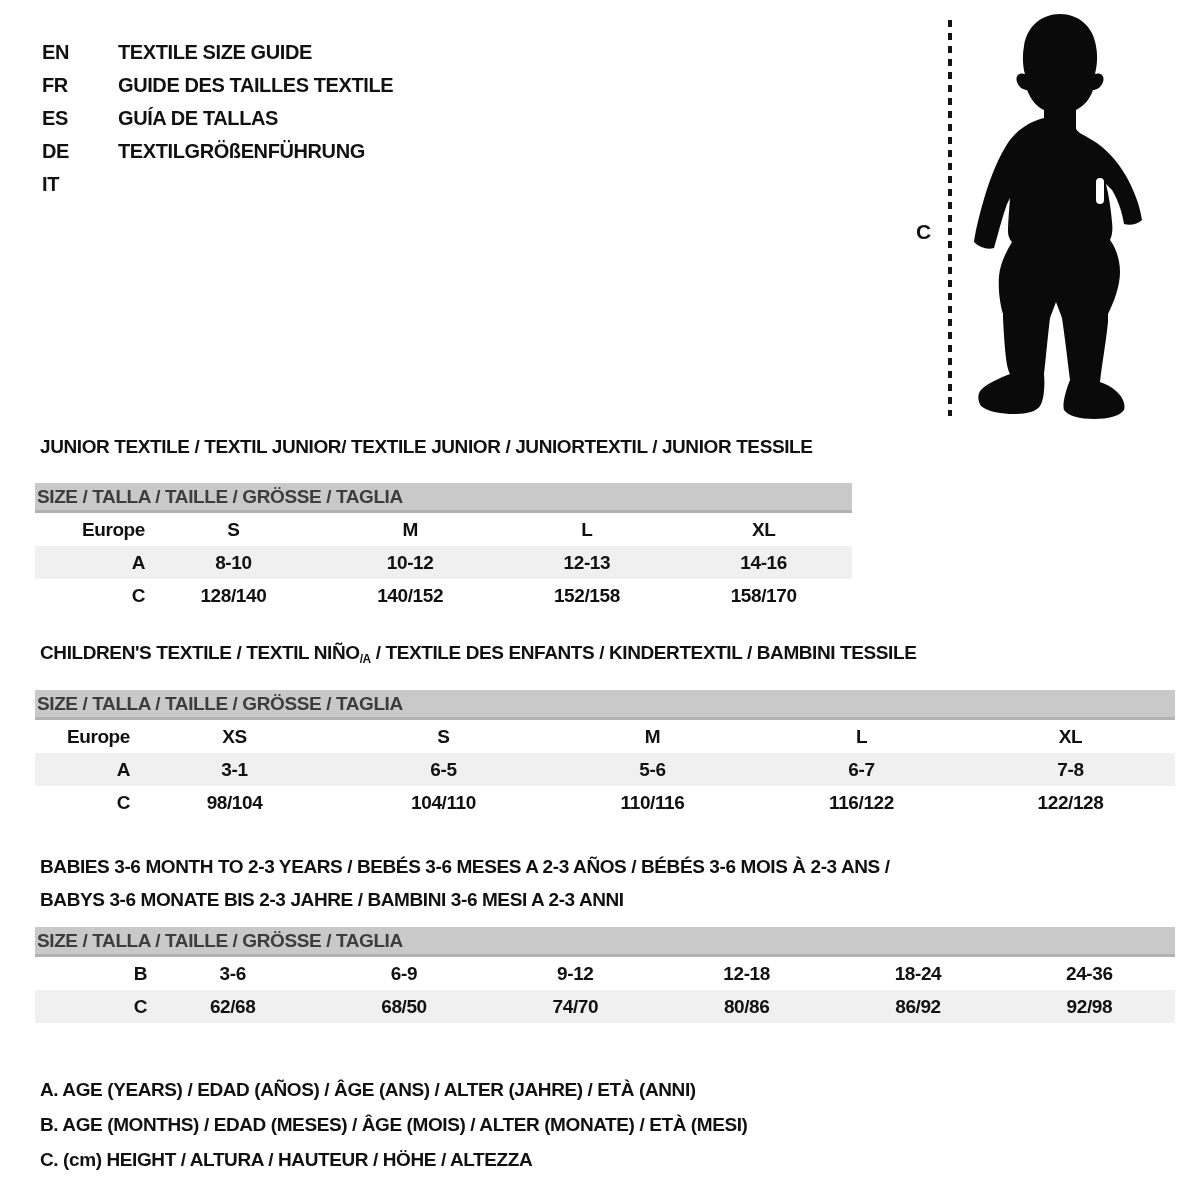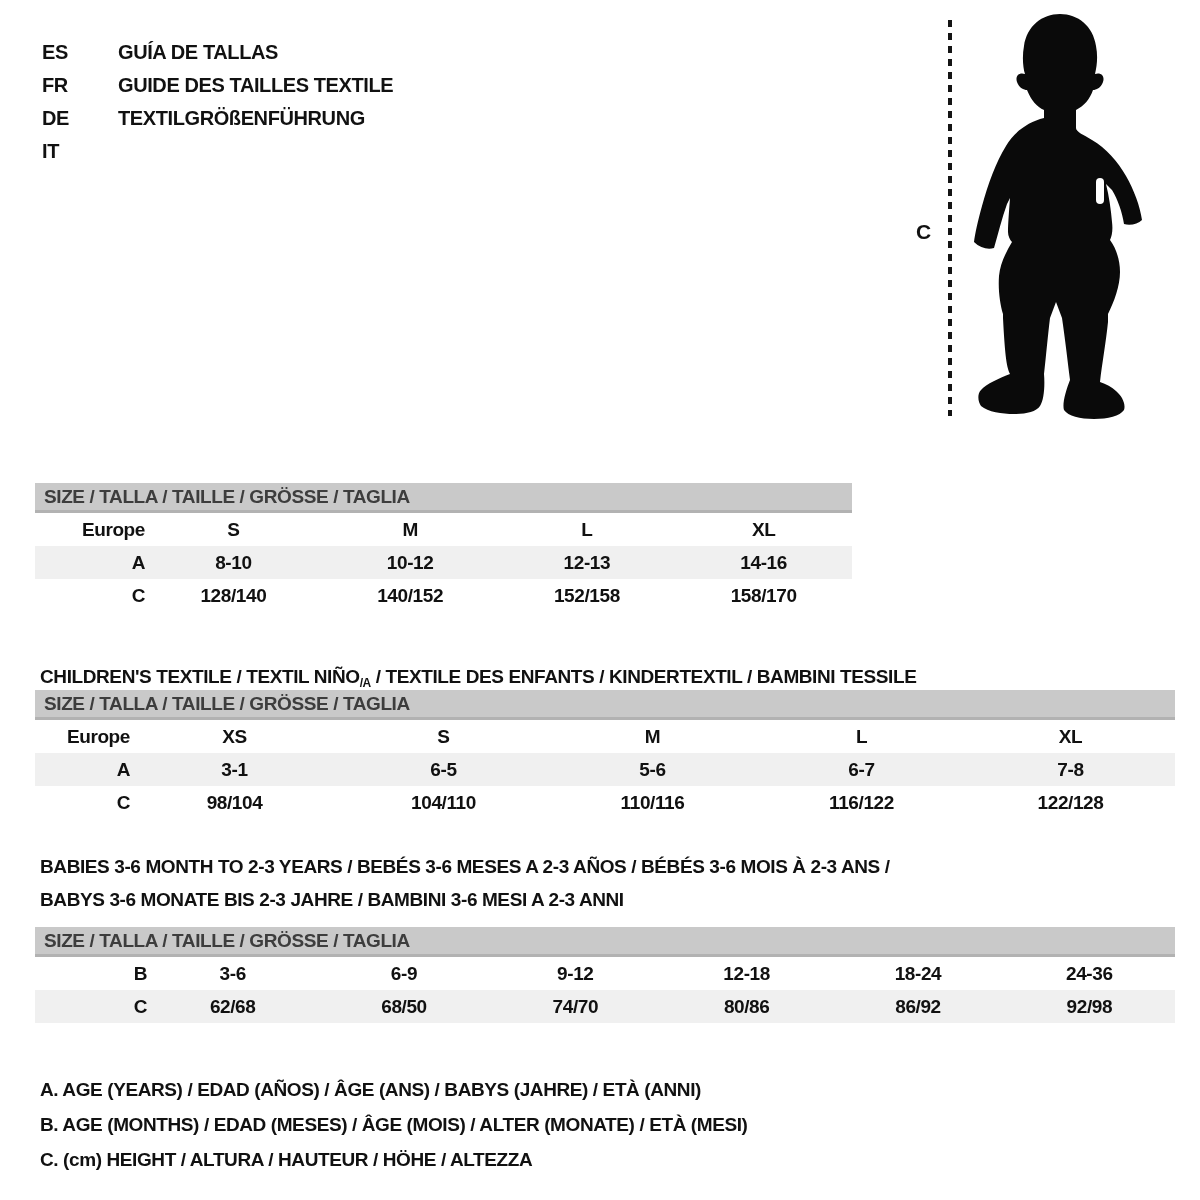--- a/index.html
+++ b/index.html
@@ -19,21 +19,21 @@
   }
   .figure-label{position:absolute;left:916px;top:220px;font-size:21px;}
   .baby-svg{position:absolute;left:972px;top:12px;}
   
   .section-heading{position:absolute;left:40px;font-size:19px;white-space:nowrap;}
   .sub{font-size:12px;vertical-align:-4px;}
   
   .tbl{position:absolute;left:35px;}
   .tbl-bar{
     height:27px;background:#c9c9c9;border-bottom:3px solid #b2b2b2;
-    display:flex;align-items:center;padding-left:9px;
+    display:flex;align-items:center;padding-left:2px;
     font-size:19px;color:#3d3d3d;
   }
   .tbl-row{display:grid;height:33px;align-items:center;font-size:19px;}
   .tbl-row .lbl{padding-left:9px;text-align:right;}
   .tbl-row .val{text-align:center;}
   .shaded{background:#f0f0f0;}
   .grid-junior{grid-template-columns:110px repeat(4,1fr);}
   .grid-children{grid-template-columns:95px repeat(5,1fr);}
   .grid-babies{grid-template-columns:112px repeat(6,1fr);}
   .w-junior{width:817px;}
@@ -42,26 +42,30 @@
   .legend{position:absolute;left:40px;top:1072px;}
   .legend-line{height:35px;display:flex;align-items:center;font-size:19px;white-space:nowrap;}
 </style>
 </head>
 <body>
 
 <div class="page">
 
   <div class="lang-block">
     <div class="lang-row">
+      <span class="lang-code">EN</span>
+      <span>TEXTILE SIZE GUIDE</span>
+    </div>
+    <div class="lang-row">
+      <span class="lang-code">FR</span>
+      <span>GUIDE DES TAILLES TEXTILE</span>
+    </div>
+    <div class="lang-row">
       <span class="lang-code">ES</span>
       <span>GUÍA DE TALLAS</span>
-    </div>
-    <div class="lang-row">
-      <span class="lang-code">FR</span>
-      <span>GUIDE DES TAILLES TEXTILE</span>
     </div>
     <div class="lang-row">
       <span class="lang-code">DE</span>
       <span>TEXTILGRÖßENFÜHRUNG</span>
     </div>
     <div class="lang-row">
       <span class="lang-code">IT</span>
     </div>
   </div>
 
@@ -116,20 +120,21 @@
       C112,123 104,120 104,116
       L104,98
       C112,94 118,87 121,78
       C124,78 129,76 131,70
       C133,64 129,60 123,62
       C125,54 126,44 124,34
       C121,14 106,2 88,2 Z"></path>
     <rect x="124" y="166" width="8" height="26" rx="4" fill="#ffffff"></rect>
   </svg>
 
+  <div class="section-heading" style="top:436px;">JUNIOR TEXTILE / TEXTIL JUNIOR/ TEXTILE JUNIOR / JUNIORTEXTIL / JUNIOR TESSILE</div>
 
   <div class="tbl w-junior" style="top:483px;">
     <div class="tbl-bar">SIZE / TALLA / TAILLE / GRÖSSE / TAGLIA</div>
     <div class="tbl-row grid-junior">
       <span class="lbl">Europe</span>
       <span class="val">S</span>
       <span class="val">M</span>
       <span class="val">L</span>
       <span class="val">XL</span>
     </div>
@@ -142,21 +147,21 @@
     </div>
     <div class="tbl-row grid-junior">
       <span class="lbl">C</span>
       <span class="val">128/140</span>
       <span class="val">140/152</span>
       <span class="val">152/158</span>
       <span class="val">158/170</span>
     </div>
   </div>
 
-  <div class="section-heading" style="top:642px;margin-top:24px;">
+  <div class="section-heading" style="top:642px;">
     <span>CHILDREN'S TEXTILE / TEXTIL NIÑO</span><span class="sub">/A</span><span> / TEXTILE DES ENFANTS / KINDERTEXTIL / BAMBINI TESSILE</span>
   </div>
 
   <div class="tbl w-wide" style="top:690px;">
     <div class="tbl-bar">SIZE / TALLA / TAILLE / GRÖSSE / TAGLIA</div>
     <div class="tbl-row grid-children">
       <span class="lbl">Europe</span>
       <span class="val">XS</span>
       <span class="val">S</span>
       <span class="val">M</span>
@@ -202,18 +207,18 @@
       <span class="val">62/68</span>
       <span class="val">68/50</span>
       <span class="val">74/70</span>
       <span class="val">80/86</span>
       <span class="val">86/92</span>
       <span class="val">92/98</span>
     </div>
   </div>
 
   <div class="legend">
-    <div class="legend-line">A. AGE (YEARS) / EDAD (AÑOS) / ÂGE (ANS) / BABYS (JAHRE) / ETÀ (ANNI)</div>
+    <div class="legend-line">A. AGE (YEARS) / EDAD (AÑOS) / ÂGE (ANS) / ALTER (JAHRE) / ETÀ (ANNI)</div>
     <div class="legend-line">B. AGE (MONTHS) / EDAD (MESES) / ÂGE (MOIS) / ALTER (MONATE) / ETÀ (MESI)</div>
     <div class="legend-line">C. (cm) HEIGHT / ALTURA / HAUTEUR / HÖHE / ALTEZZA</div>
   </div>
 
 </div>
 
 </body></html>

